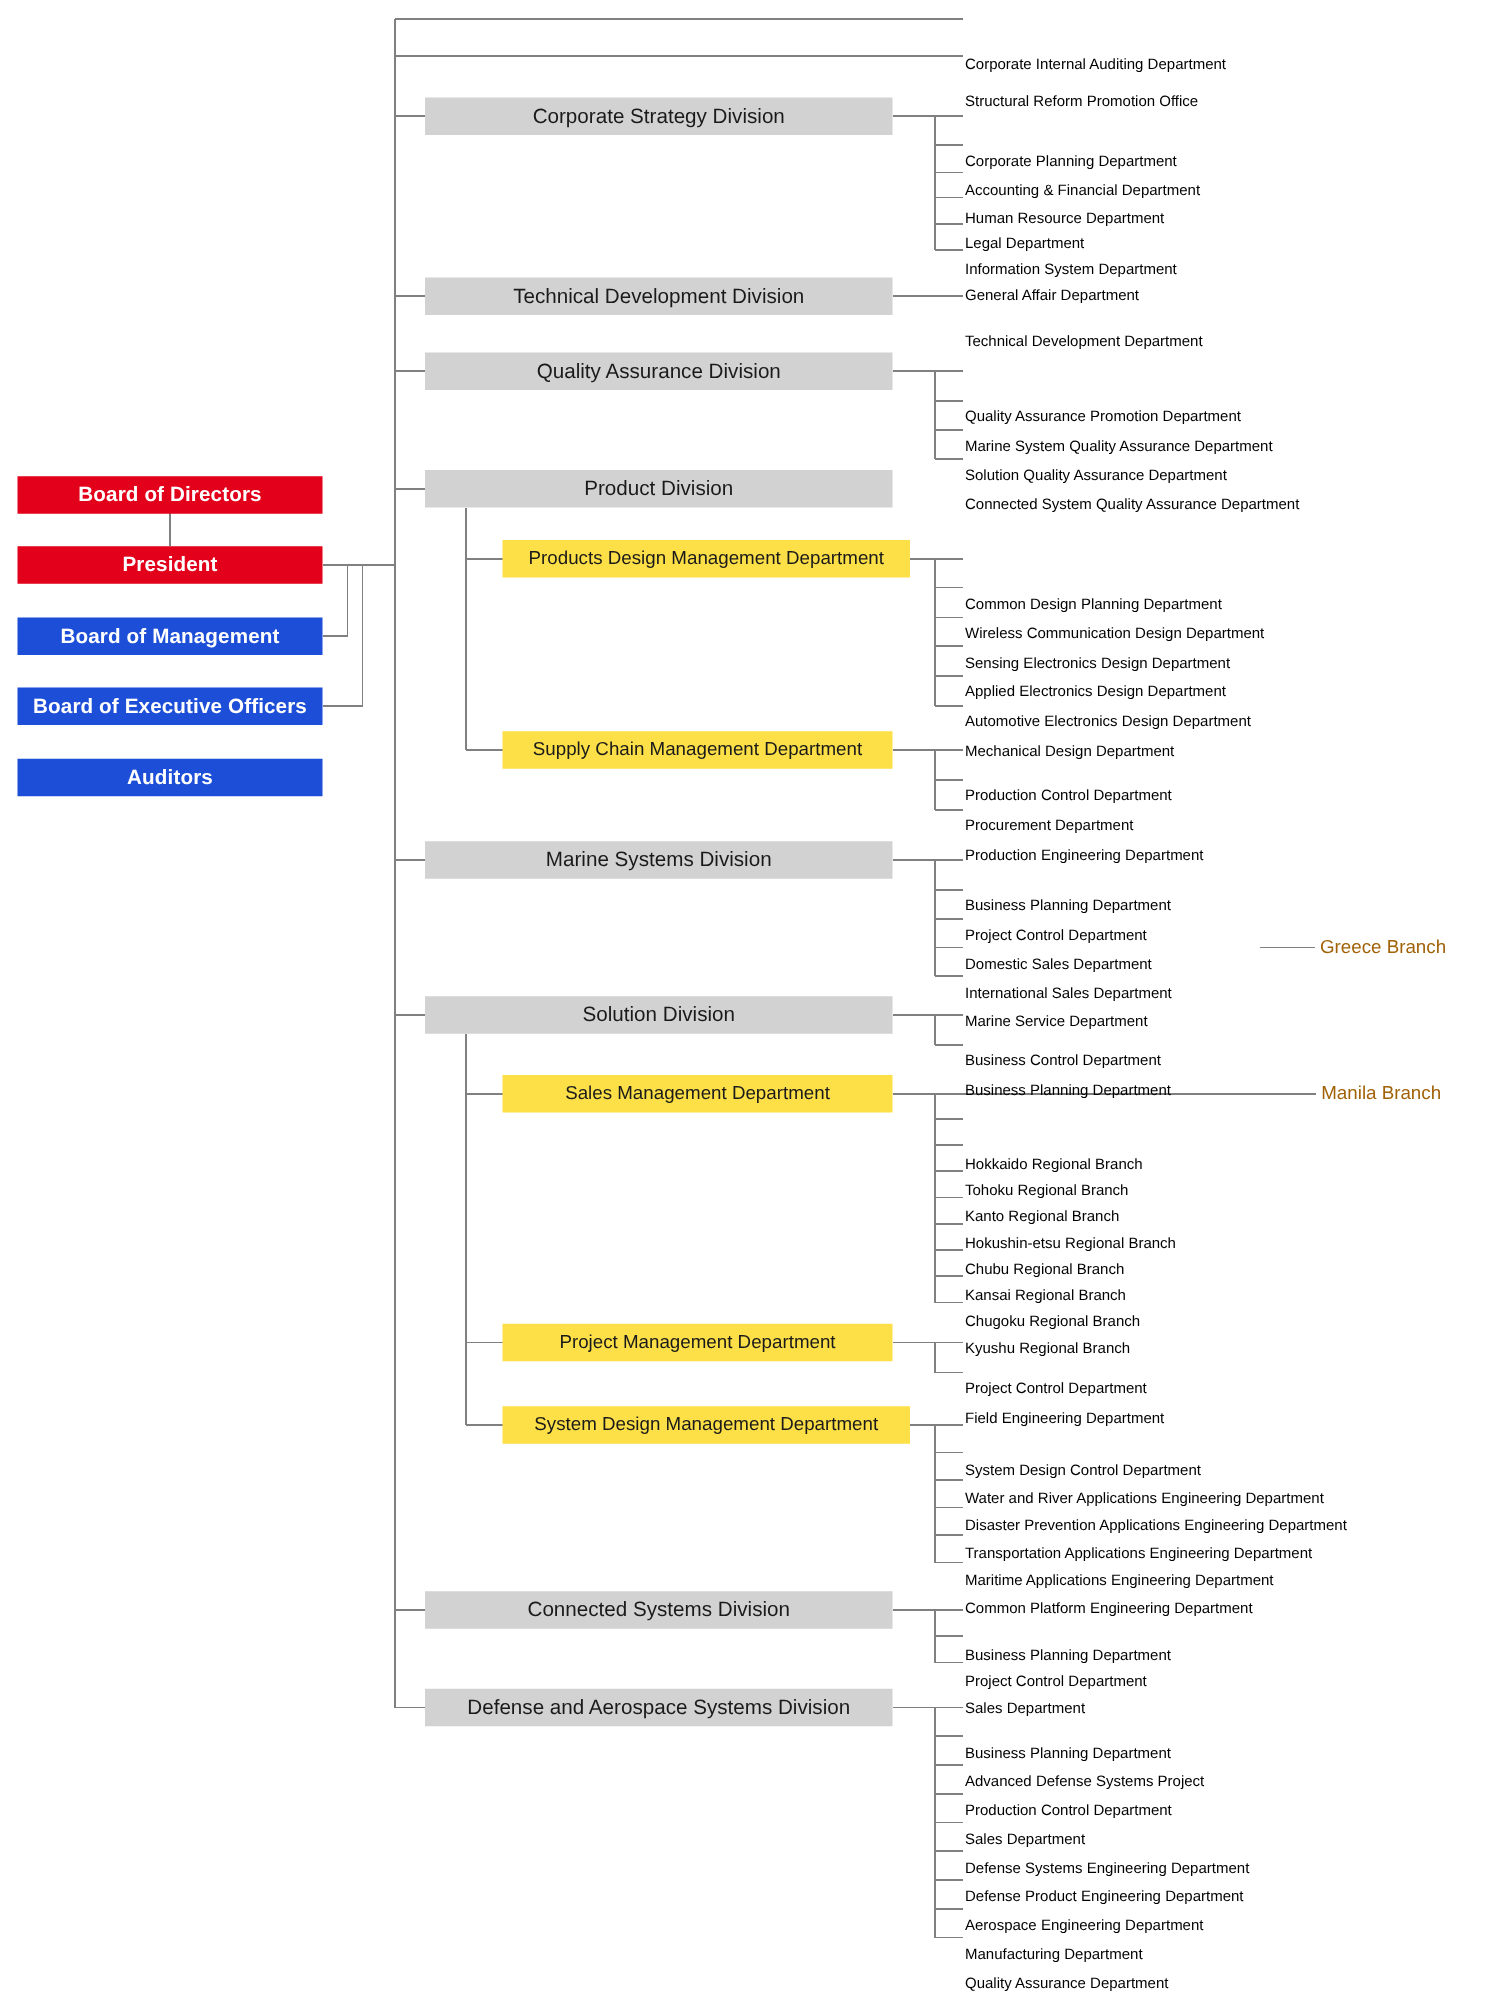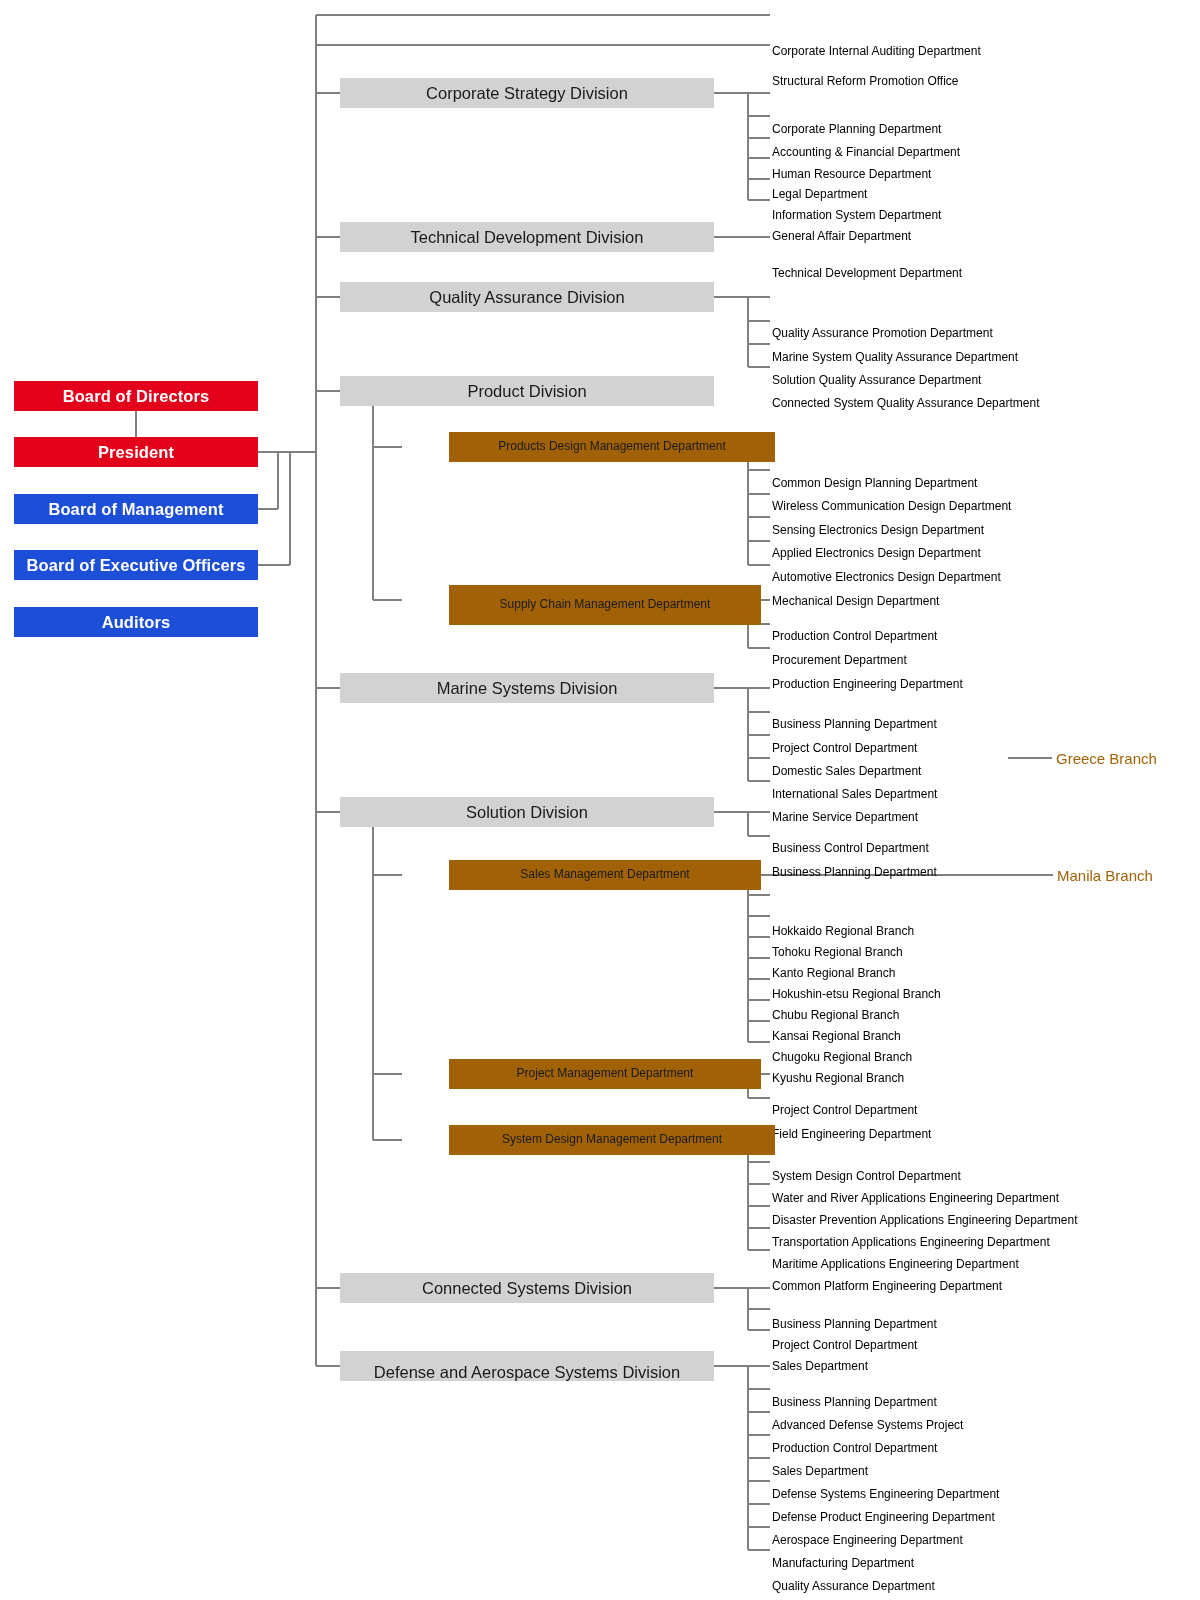--- a/index.html
+++ b/index.html
@@ -49,25 +49,24 @@
   }
   .node.red    { background: #e2001a; }
   .node.darkgray { background: #1d4ed8; }
   .node.division {
     background: #d2d2d2;
     color: #1a1a1a;
     font-size: 16.5px;
     font-weight: normal;
   }
   .node.subdept {
-    background: #a16207;
+    background: #fde047;
     color: #1a1a1a;
-    font-size: 12px;
+    font-size: 15px;
     font-weight: normal;
-    margin-left: 47px;
   }
   .leaf {
     position: absolute;
     color: #000000;
     font-size: 12px;
     line-height: 1;
     white-space: nowrap;
     transform: translateY(-50%);
     margin-top: 36px;
   }
@@ -261,21 +260,21 @@
   <div class="node subdept" style="left:402px; top:432px; width:326px; height:30px;">
     <span>Products Design Management Department</span>
   </div>
   <div class="leaf" style="left:772px; top:447px;">Common Design Planning Department</div>
   <div class="leaf" style="left:772px; top:470px;">Wireless Communication Design Department</div>
   <div class="leaf" style="left:772px; top:494px;">Sensing Electronics Design Department</div>
   <div class="leaf" style="left:772px; top:517px;">Applied Electronics Design Department</div>
   <div class="leaf" style="left:772px; top:541px;">Automotive Electronics Design Department</div>
   <div class="leaf" style="left:772px; top:565px;">Mechanical Design Department</div>
 
-  <div class="node subdept" style="left:402px; top:585px; width:312px; height:40px;">
+  <div class="node subdept" style="left:402px; top:585px; width:312px; height:30px;">
     <span>Supply Chain Management Department</span>
   </div>
   <div class="leaf" style="left:772px; top:600px;">Production Control Department</div>
   <div class="leaf" style="left:772px; top:624px;">Procurement Department</div>
   <div class="leaf" style="left:772px; top:648px;">Production Engineering Department</div>
 
   <div class="node division" style="left:340px; top:673px; width:374px; height:30px;">
     <span>Marine Systems Division</span>
   </div>
   <div class="leaf" style="left:772px; top:688px;">Business Planning Department</div>
@@ -320,21 +319,21 @@
   <div class="leaf" style="left:772px; top:1228px;">Maritime Applications Engineering Department</div>
   <div class="leaf" style="left:772px; top:1250px;">Common Platform Engineering Department</div>
 
   <div class="node division" style="left:340px; top:1273px; width:374px; height:30px;">
     <span>Connected Systems Division</span>
   </div>
   <div class="leaf" style="left:772px; top:1288px;">Business Planning Department</div>
   <div class="leaf" style="left:772px; top:1309px;">Project Control Department</div>
   <div class="leaf" style="left:772px; top:1330px;">Sales Department</div>
 
-  <div class="node division" style="left:340px; top:1351px; width:374px; height:30px;align-items:flex-end;">
+  <div class="node division" style="left:340px; top:1351px; width:374px; height:30px;">
     <span>Defense and Aerospace Systems Division</span>
   </div>
   <div class="leaf" style="left:772px; top:1366px;">Business Planning Department</div>
   <div class="leaf" style="left:772px; top:1389px;">Advanced Defense Systems Project</div>
   <div class="leaf" style="left:772px; top:1412px;">Production Control Department</div>
   <div class="leaf" style="left:772px; top:1435px;">Sales Department</div>
   <div class="leaf" style="left:772px; top:1458px;">Defense Systems Engineering Department</div>
   <div class="leaf" style="left:772px; top:1481px;">Defense Product Engineering Department</div>
   <div class="leaf" style="left:772px; top:1504px;">Aerospace Engineering Department</div>
   <div class="leaf" style="left:772px; top:1527px;">Manufacturing Department</div>

